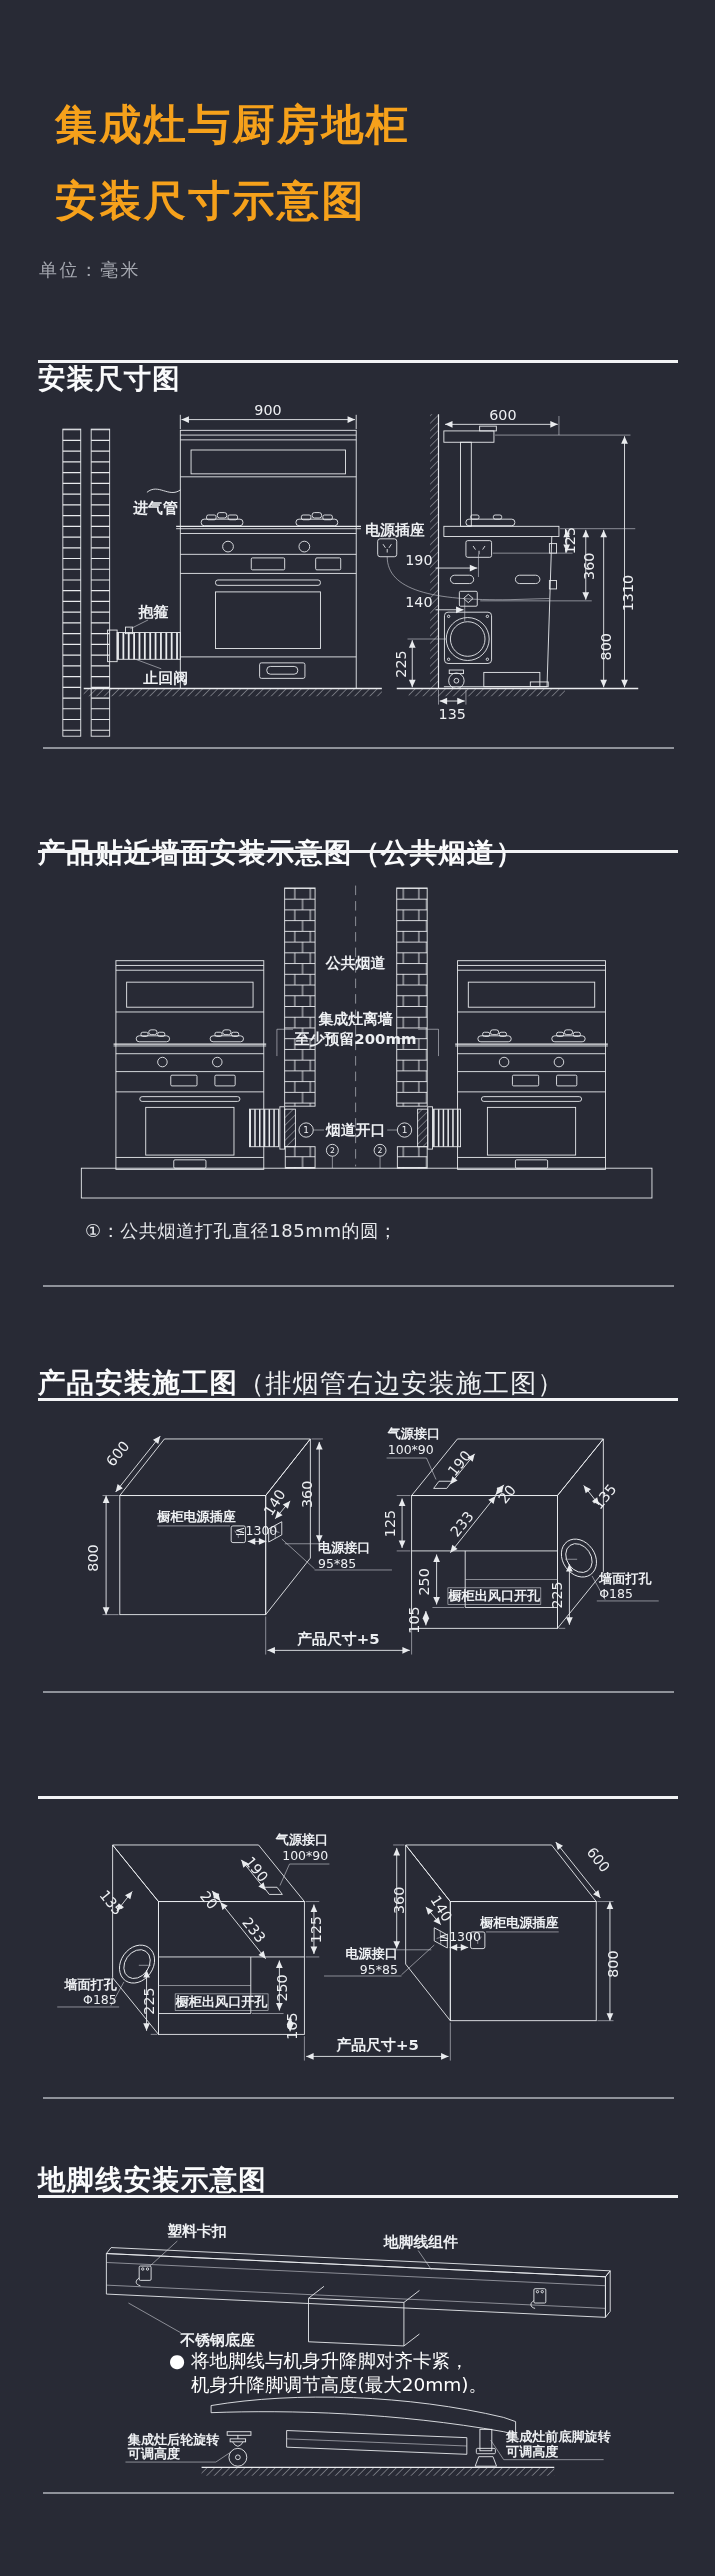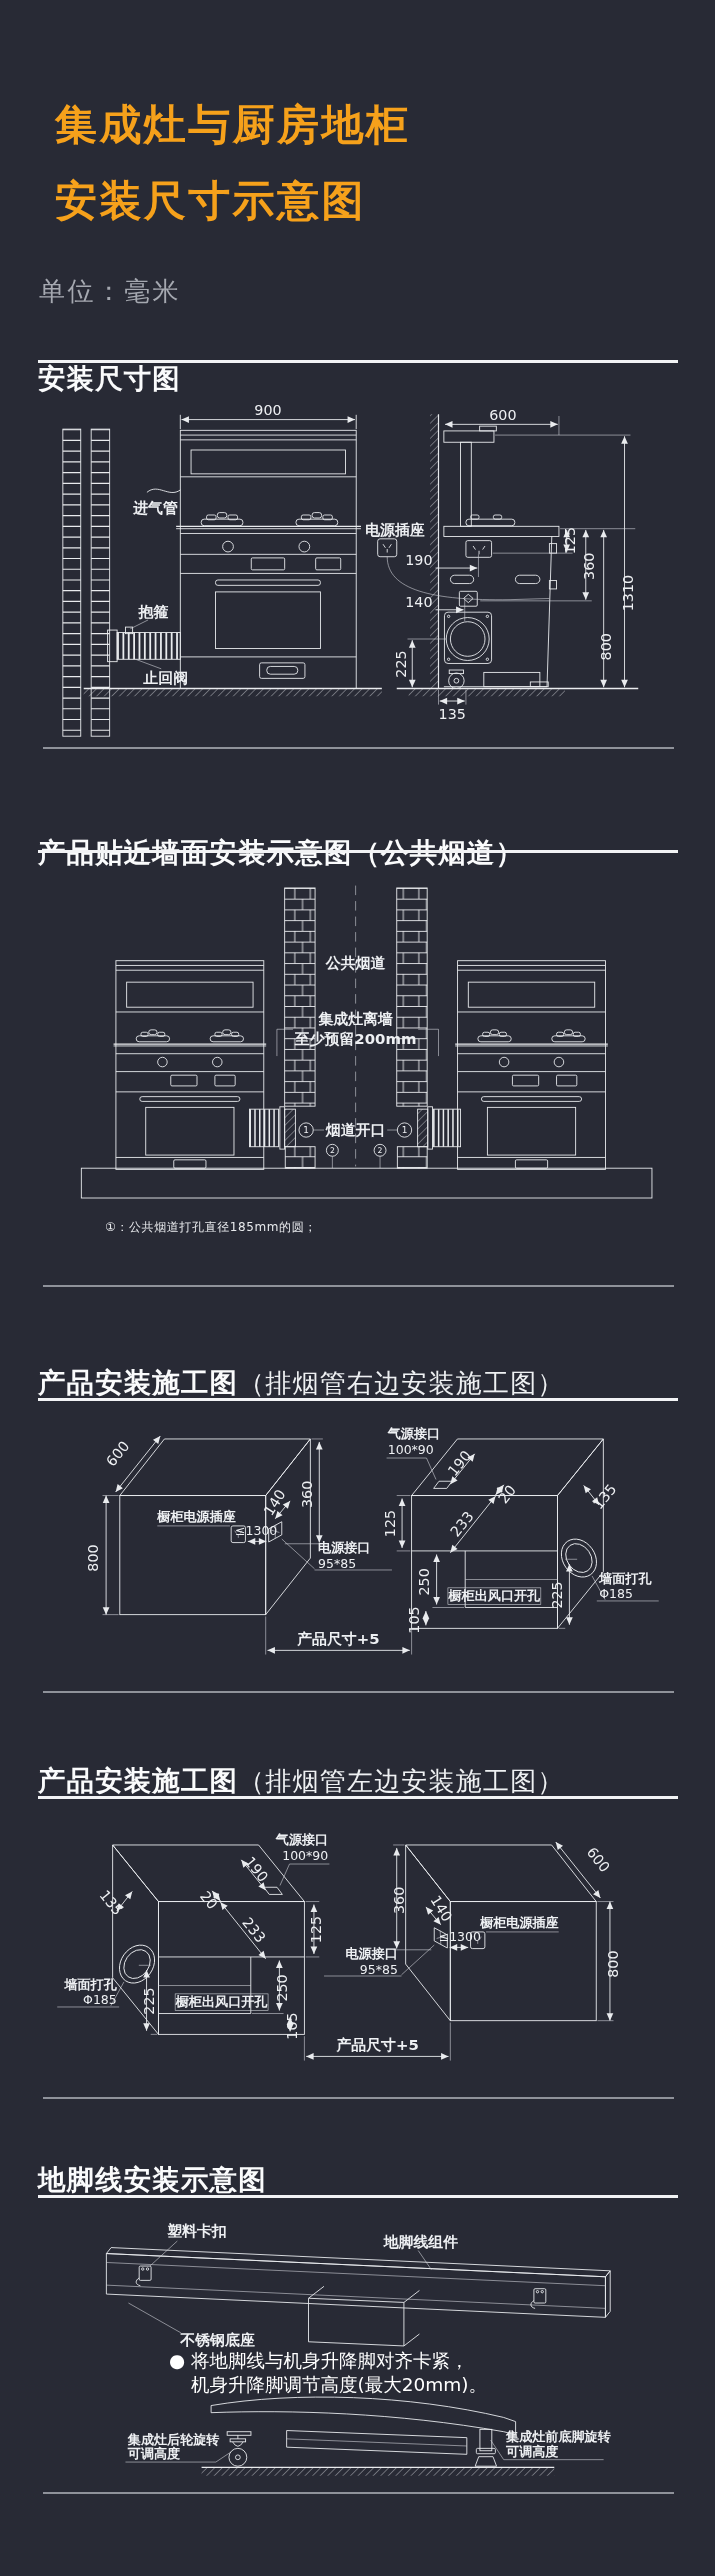--- a/index.html
+++ b/index.html
@@ -1,25 +1,25 @@
 <!DOCTYPE html>
 <html style="font-size:9.5px"><head>
 <meta charset="utf-8">
 <style>
   html,body{margin:0;padding:0;background:#282a35;}
   #page{position:relative;width:716px;height:2576px;background:#282a35;overflow:hidden;
         font-family:"DejaVu Sans",sans-serif;}
   h1#main-title{margin:17px;position:absolute;left:38px;top:70px;color:#f6a11b;
       font-size:42px;font-weight:800;line-height:76px;letter-spacing:2.4px;white-space:pre-line;}
-  #unit-line{position:absolute;left:39px;top:258px;color:#a5a8b0;font-size:26px;letter-spacing:2.4px;margin-top:16px;}
+  #unit-line{position:absolute;left:39px;top:258px;color:#a5a8b0;font-size:18px;letter-spacing:2.4px;}
   .sec-title{position:absolute;left:38px;color:#fafbfc;font-size:27.4px;font-weight:800;letter-spacing:1.2px;margin:0;}
   .sec-title .thin{font-weight:400;font-size:26px;color:#eef0f2;margin-top:12px;}
   .sec-rule{position:absolute;left:38px;width:640px;height:3px;background:#f2f3f5;}
   .divider{position:absolute;left:43px;width:631px;height:1.8px;background:#8f929a;}
-  .note{position:absolute;color:#e8eaed;font-size:12px;letter-spacing:0.6px;margin-left:20px;}
+  .note{position:absolute;color:#e8eaed;font-size:18px;letter-spacing:0.6px;}
   .bullet-note{position:absolute;left:169px;top:2349px;color:#ffffff;font-size:18.5px;line-height:24px;}
   .bullet-note .l2{padding-left:22px;}
   svg{position:absolute;overflow:visible;}
   svg .ln{stroke:#e9ebee;stroke-width:1.5;fill:none;}
   svg .thin{stroke:#cfd2d8;stroke-width:1;fill:none;}
   svg text{fill:#eef0f3;font-family:"DejaVu Sans",sans-serif;}
   svg .num{font-size:24px;}
   svg .numS{font-size:21px;}
   svg .lbl{font-size:25px;font-weight:bold;}
   svg .lblS{font-size:22px;font-weight:bold;}
@@ -382,21 +382,20 @@
     <text class="lblS mid" x="764" y="323">橱柜出风口开孔</text>
     <text class="num mid" x="878" y="314" transform="rotate(-90 878 314)">225</text>
     <text class="num mid" x="637" y="356" transform="rotate(-90 637 356)" font-size="20">105</text>
     <text class="lblS" x="940" y="294">墙面打孔</text>
     <text class="numS" x="940" y="319">Φ185</text>
     <text class="lbl mid" x="502" y="396">产品尺寸+5</text>
   </svg>
 
   <div class="divider" style="top:1691px;"></div>
 
-  <h2 class="sec-title" style="top:1763px;"><span>产品安装施工图</span><span class="thin">（排烟管左边安装施工图）</span></h2>
   <div class="sec-rule" style="top:1796px;"></div>
 
   <svg style="left:39px;top:1814px;" width="638" height="271" viewBox="0 0 1070 455">
     <use href="#isoGeo" transform="translate(1070,0) scale(-1,1)"></use>
     <text class="num mid" x="932" y="82" transform="rotate(51 932 82)">600</text>
     <text class="num mid" x="972" y="252" transform="rotate(-90 972 252)">800</text>
     <text class="num mid" x="613" y="145" transform="rotate(-90 613 145)">360</text>
     <text class="num mid" x="668" y="163" transform="rotate(58 668 163)">140</text>
     <text class="lblS end" x="872" y="190">橱柜电源插座</text>
     <text class="numS mid" x="706" y="214">≤1300</text>

